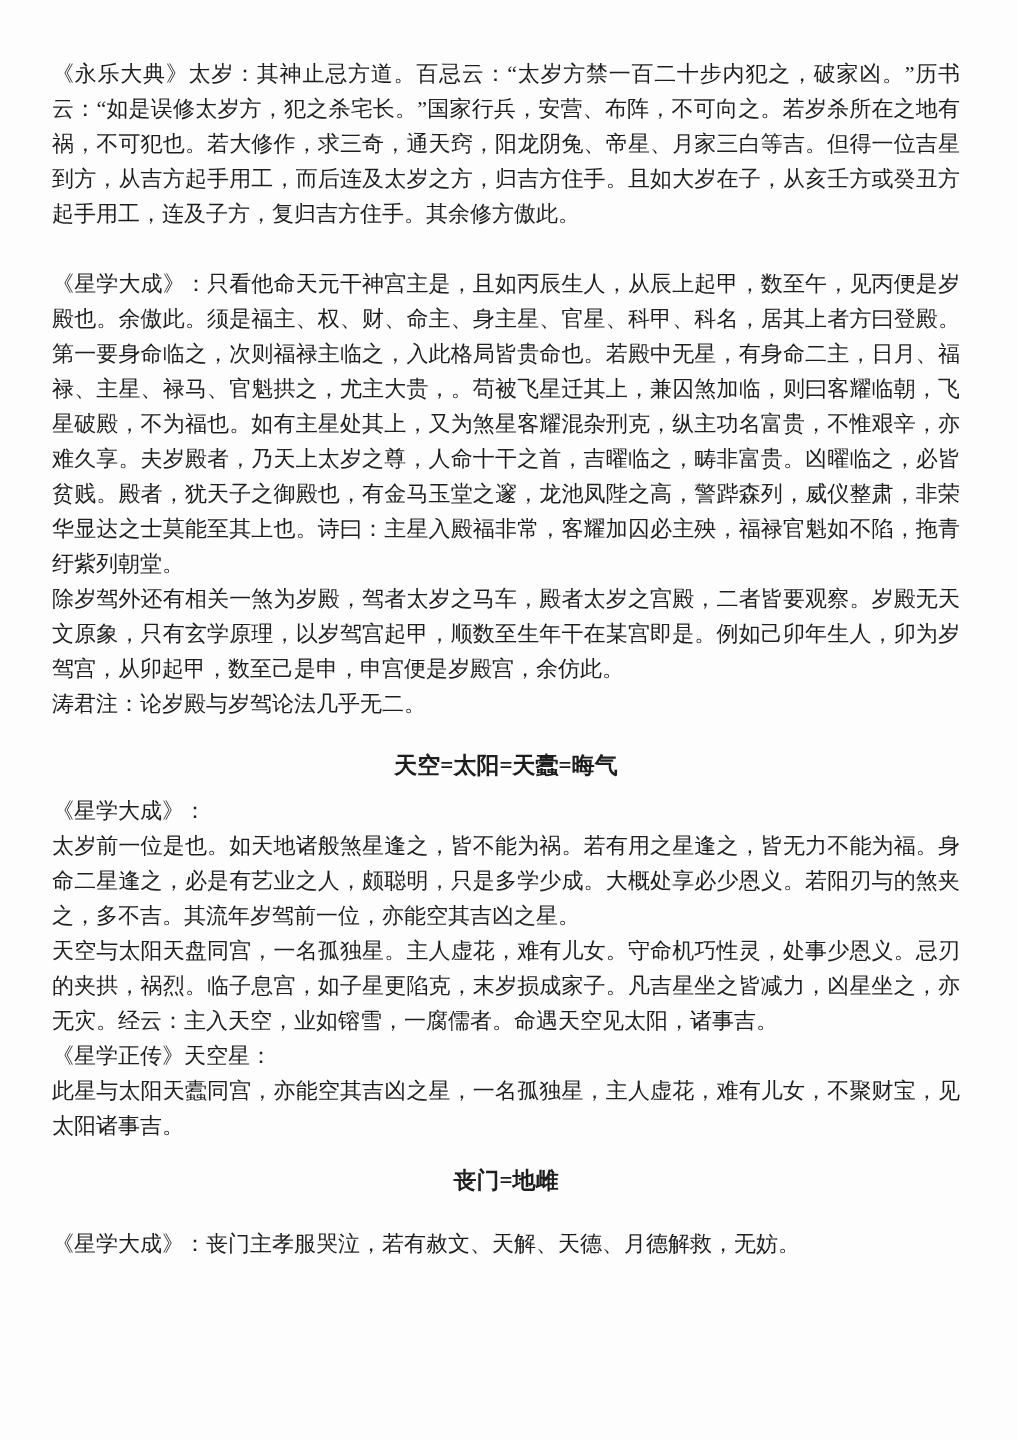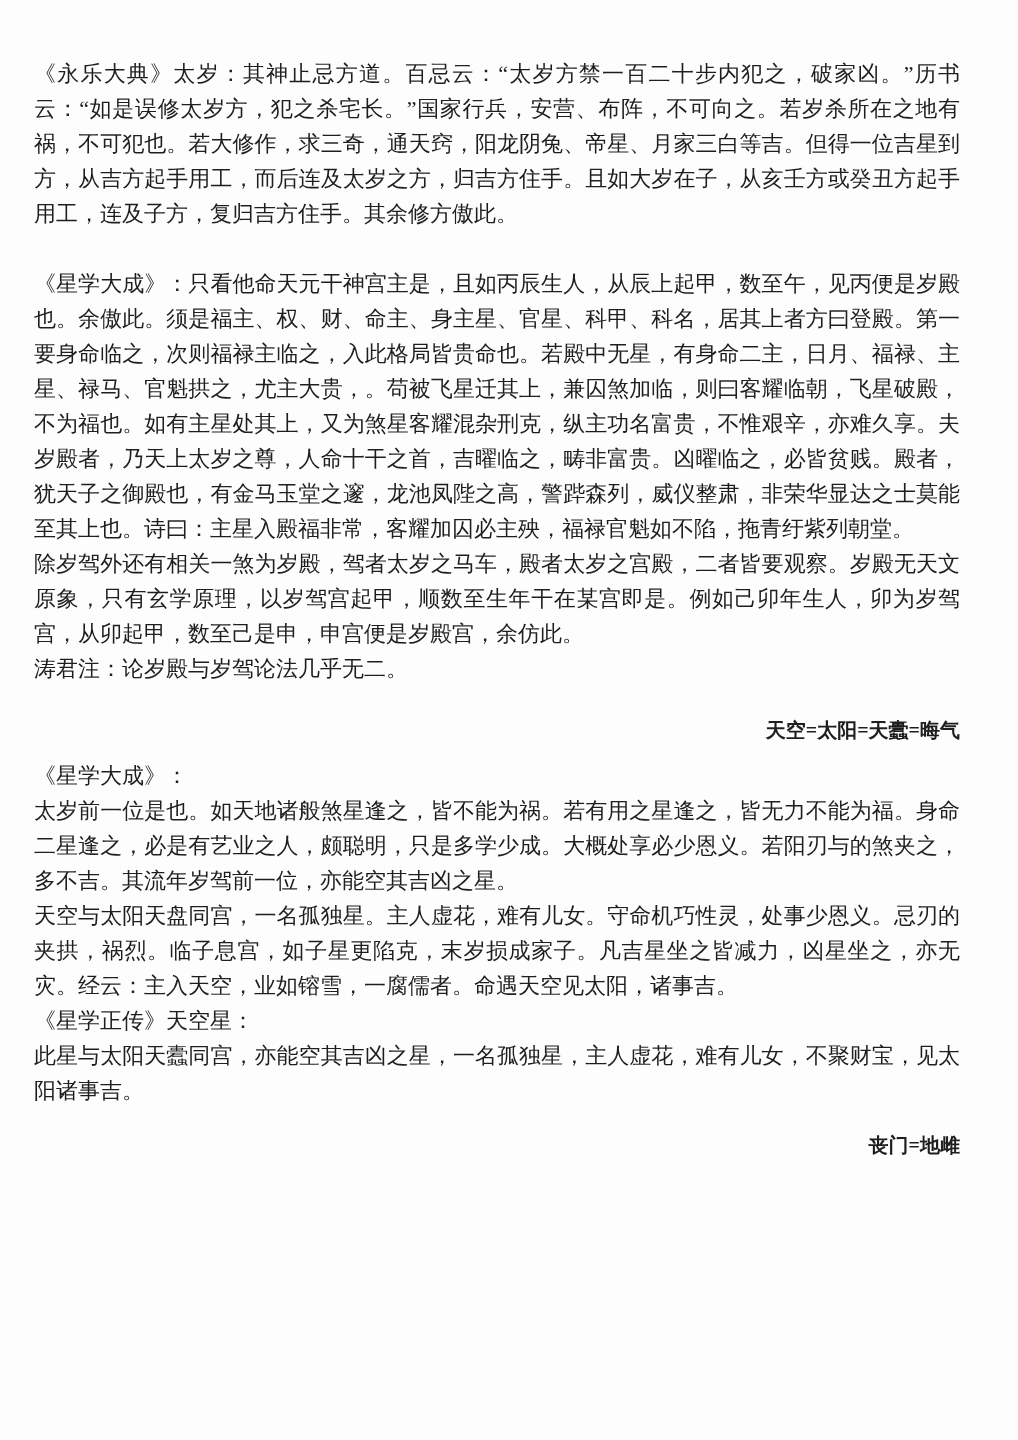--- a/index.html
+++ b/index.html
@@ -7,41 +7,41 @@
     padding: 0;
     background: #e9e9e9;
   }
   .page {
     position: relative;
     width: 1018px;
     height: 1440px;
     margin: 0 auto;
     background: #fdfdfd;
     box-sizing: border-box;
-    padding: 56px 58px 0 34px;
+    padding: 56px 58px 0 52px;
     font-family: "Liberation Serif", "DejaVu Serif", serif;
     color: #1e1e1e;
     font-size: 22px;
     line-height: 35px;
     overflow: hidden;
   }
   .para {
     margin: 0;
     text-align: justify;
     text-justify: inter-ideograph;
     word-break: break-all;
   }
   .para.blank-after {
     margin-bottom: 35px;
   }
   .heading {
     margin: 27px 0 10px 0;
-    text-align: right;
+    text-align: center;
     font-weight: bold;
-    font-size: 20px;
+    font-size: 23px;
     line-height: 35px;
   }
   .heading.second {
     margin: 20px 0 28px 0;
   }
 </style>
 </head>
 <body>
 
 <div class="page">
@@ -53,13 +53,14 @@
   <h2 class="heading">天空=太阳=天蠹=晦气</h2>
 
   <p class="para">《星学大成》：</p>
   <p class="para">太岁前一位是也。如天地诸般煞星逢之，皆不能为祸。若有用之星逢之，皆无力不能为福。身命二星逢之，必是有艺业之人，颇聪明，只是多学少成。大概处享必少恩义。若阳刃与的煞夹之，多不吉。其流年岁驾前一位，亦能空其吉凶之星。</p>
   <p class="para">天空与太阳天盘同宫，一名孤独星。主人虚花，难有儿女。守命机巧性灵，处事少恩义。忌刃的夹拱，祸烈。临子息宫，如子星更陷克，末岁损成家子。凡吉星坐之皆减力，凶星坐之，亦无灾。经云：主入天空，业如镕雪，一腐儒者。命遇天空见太阳，诸事吉。</p>
   <p class="para">《星学正传》天空星：</p>
   <p class="para">此星与太阳天蠹同宫，亦能空其吉凶之星，一名孤独星，主人虚花，难有儿女，不聚财宝，见太阳诸事吉。</p>
 
   <h2 class="heading second">丧门=地雌</h2>
 
+  <p class="para">《星学大成》：丧门主孝服哭泣，若有赦文、天解、天德、月德解救，无妨。</p>
 </div>
 
 </body></html>

